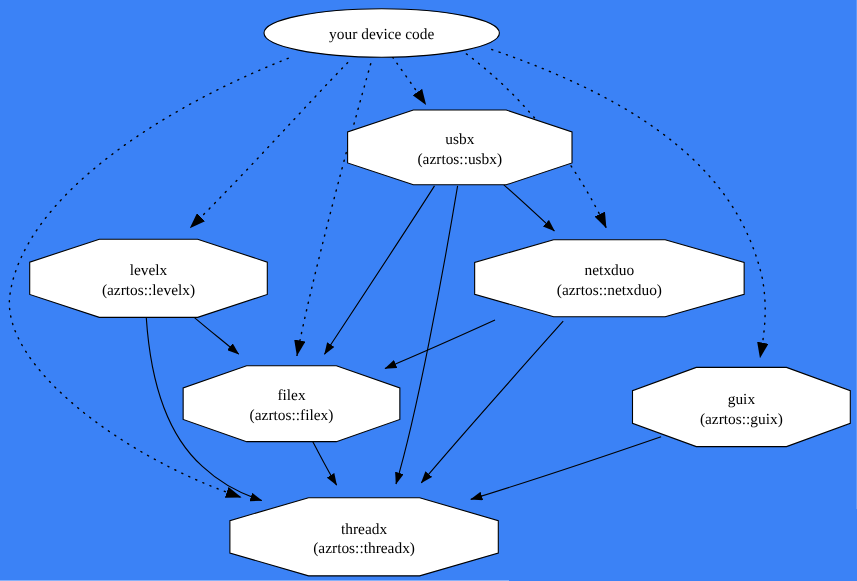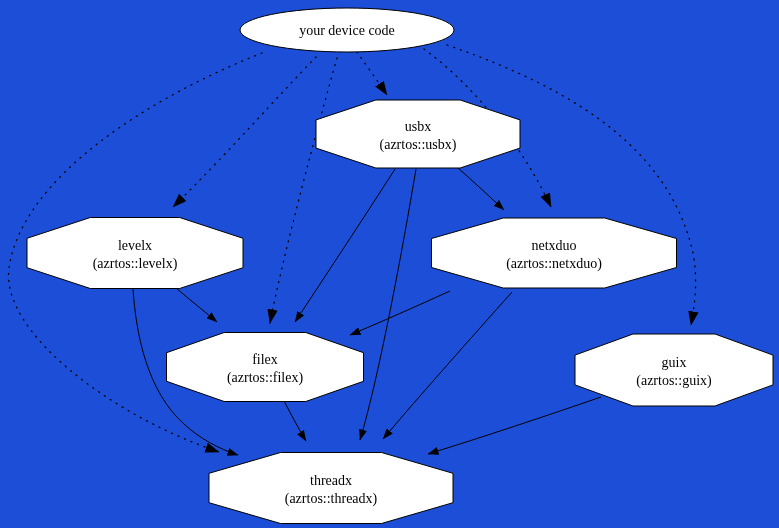--- a/index.html
+++ b/index.html
@@ -4,21 +4,21 @@
 <style>
   html, body {
     margin: 0;
     padding: 0;
     background: #ffffff;
   }
   .canvas {
     position: relative;
     width: 779px;
     height: 528px;
-    background: #1d4ed8;
+    background: #3b82f6;
     overflow: hidden;
   }
   svg { display: block; }
   .edge {
     fill: none;
     stroke: #000000;
     stroke-width: 1;
   }
   .edge.dotted {
     stroke-dasharray: 1 6;

